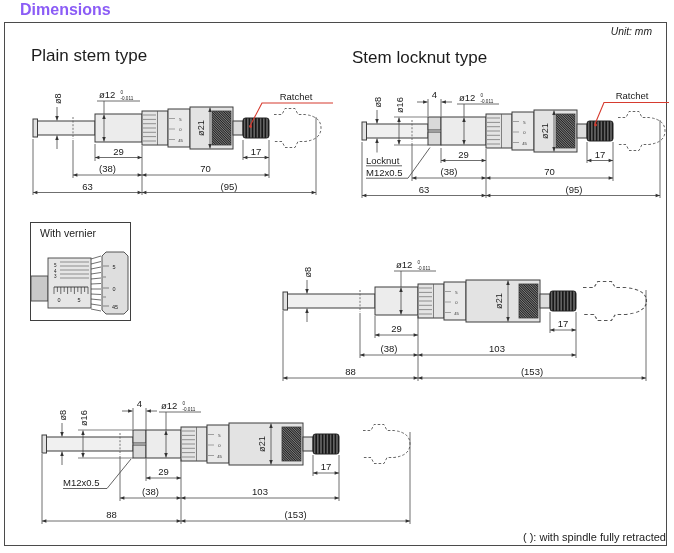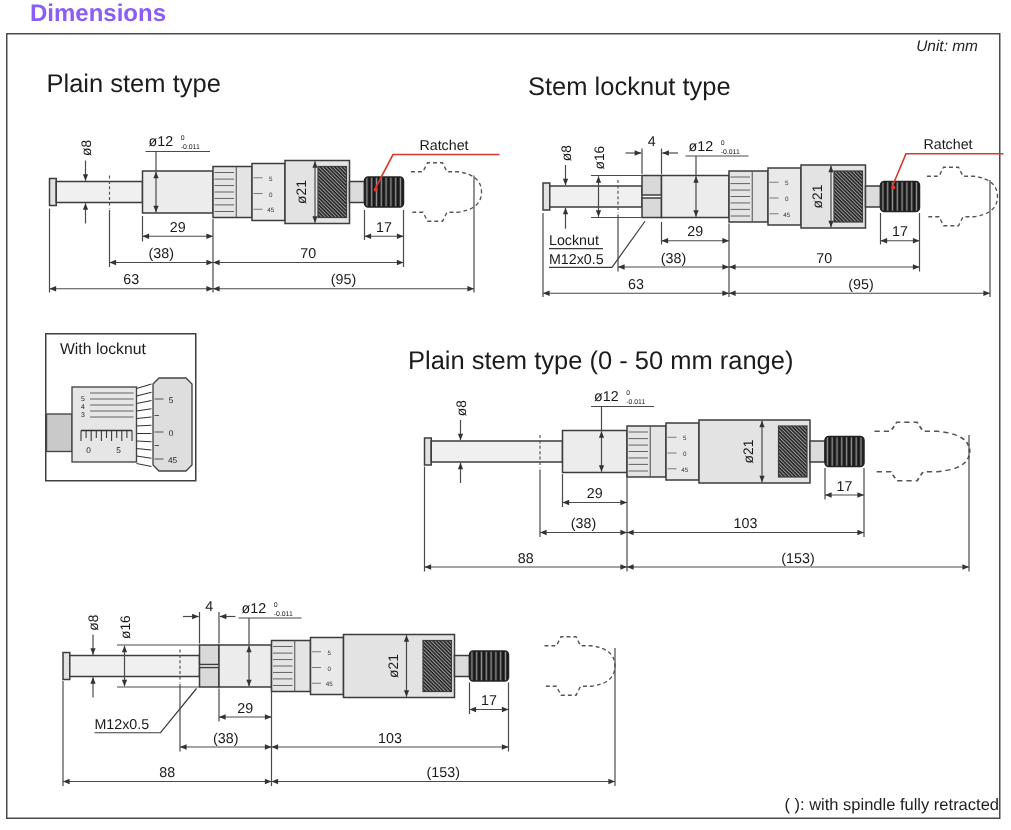--- a/index.html
+++ b/index.html
@@ -26,24 +26,23 @@
 </head>
 <body>
 
 <div class="stage">
   <div class="page-title">Dimensions</div>
   <div class="frame"></div>
   <div class="unit">Unit: mm</div>
 
   <div class="sec sec-a">Plain stem type</div>
   <div class="sec sec-b">Stem locknut type</div>
-  <div class="sec sec-c">Plain stem type (0 - 50 mm range)</div>
 
   <div class="vbox"></div>
-  <div class="vlabel">With locknut</div>
+  <div class="vlabel">With vernier</div>
 
   <div class="footnote">( ): with spindle fully retracted</div>
 
   <svg class="overlay" width="674" height="553" viewBox="0 0 674 553">
     <defs>
       <marker id="arw" viewBox="0 0 10 10" refX="10" refY="5" markerWidth="6.5" markerHeight="4.4" markerUnits="userSpaceOnUse" orient="auto-start-reverse">
         <path d="M0,1 L10,5 L0,9 Z" fill="#333"></path>
       </marker>
       <pattern id="knu" width="3.4" height="3.4" patternUnits="userSpaceOnUse" patternTransform="rotate(45)">
         <rect width="3.4" height="3.4" fill="#9c9c9c"></rect>

